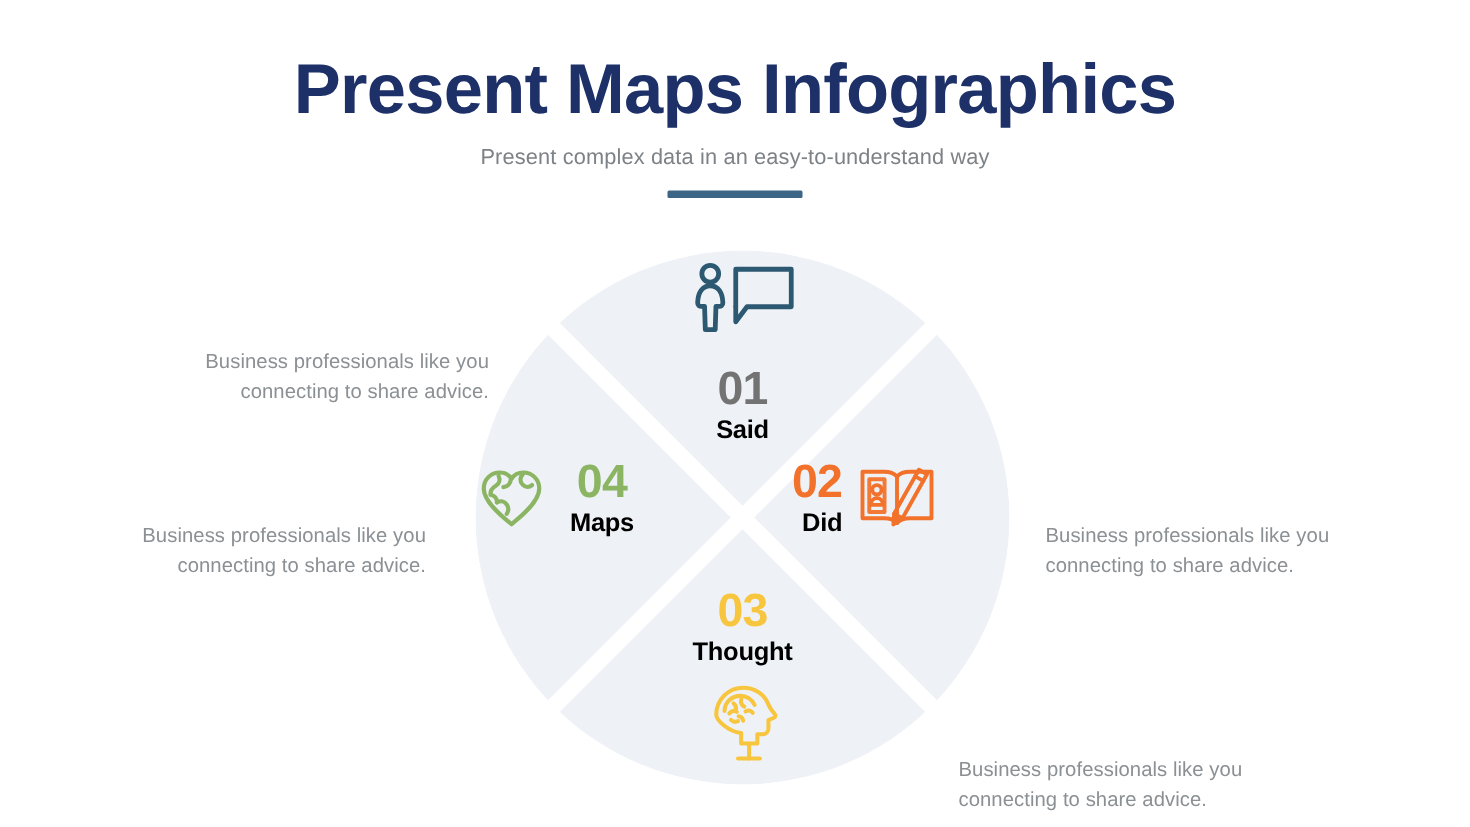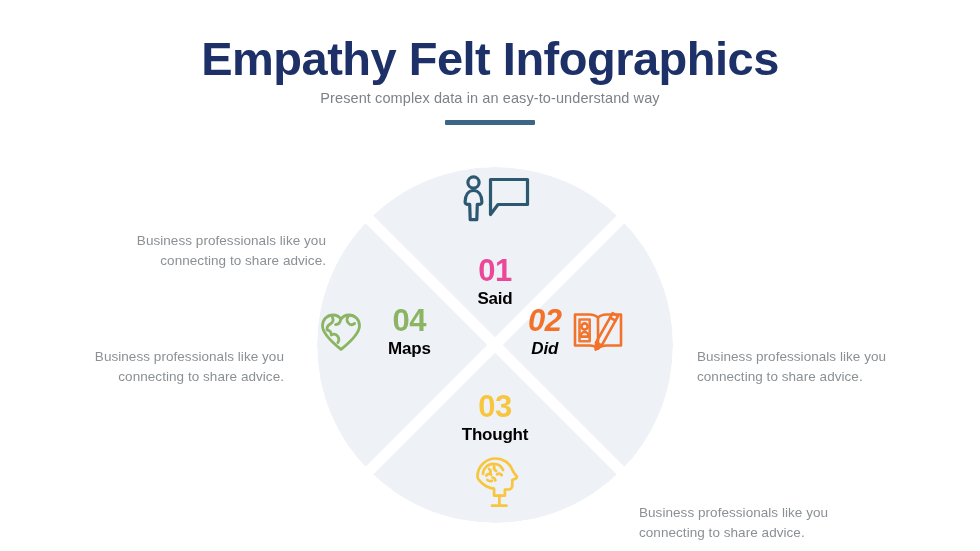--- a/index.html
+++ b/index.html
@@ -34,21 +34,21 @@
   .title {
     font-size: 47px;
     font-weight: 700;
     letter-spacing: -0.5px;
     color: #1d3068;
     line-height: 1.05;
     margin: 0;
     font-family: "Liberation Sans", sans-serif;
   }
   .subtitle {
-    margin-top: 7px;
+    margin-top: 14px;
     font-size: 14.5px;
     color: #7d8287;
     font-weight: 400;
     letter-spacing: 0.1px;
   }
   .divider-wrap {
     margin-top: 14px;
     display: flex;
     justify-content: center;
   }
@@ -89,53 +89,53 @@
     letter-spacing: -0.2px;
   }
 
   
   #seg-said {
     left: 430px;
     top: 173px;
     width: 130px;
   }
   #seg-said .icon { height: 52px; display:flex; align-items:center; justify-content:center; }
-  #seg-said .num { color: #ec4899; margin-top: 30px; }
+  #seg-said .num { color: #737373; margin-top: 18px; }
 
   
   #seg-did {
     left: 528px;
     top: 305px;
     width: 148px;
     display: flex;
     align-items: center;
     gap: 10px;
     text-align: left;
   }
-  #seg-did .txt { text-align: center; font-style: italic; }
+  #seg-did .txt { text-align: right; }
   #seg-did .num { color: #f2722b; }
   #seg-did .icon { width: 54px; height: 54px; display:flex; align-items:center; justify-content:center; }
 
   
   #seg-thought {
     left: 425px;
     top: 391px;
     width: 140px;
   }
   #seg-thought .num { color: #f8c53f; }
   #seg-thought .icon { height: 56px; display:flex; align-items:center; justify-content:center; margin-top: 8px; }
 
   
   #seg-felt {
     left: 318px;
     top: 305px;
     width: 150px;
     display: flex;
     align-items: center;
-    gap: 24px;
+    gap: 16px;
     text-align: left;
   }
   #seg-felt .txt { text-align: center; }
   #seg-felt .num { color: #8cb563; }
   #seg-felt .icon { width: 46px; height: 46px; display:flex; align-items:center; justify-content:center; }
 
   
   .caption {
     position: absolute;
     font-size: 13.5px;
@@ -149,21 +149,21 @@
   #cap-felt    { left: 46px;  top: 312px; width: 238px; text-align: right; }
   #cap-did     { left: 697px; top: 312px; width: 250px; text-align: left; }
   #cap-thought { left: 639px; top: 468px; width: 250px; text-align: left; }
 </style>
 </head>
 <body>
 
 <div id="stage">
 
   <div class="header">
-    <div class="title">Empathy Felt Infographics</div>
+    <div class="title">Present Maps Infographics</div>
     <div class="subtitle">Present complex data in an easy-to-understand way</div>
     <div class="divider-wrap">
       <div class="divider"></div>
     </div>
   </div>
 
   <div class="wheel">
     <svg width="356" height="356" viewBox="0 0 356 356" xmlns="http://www.w3.org/2000/svg">
       <defs>
         <clipPath id="circleClip">

